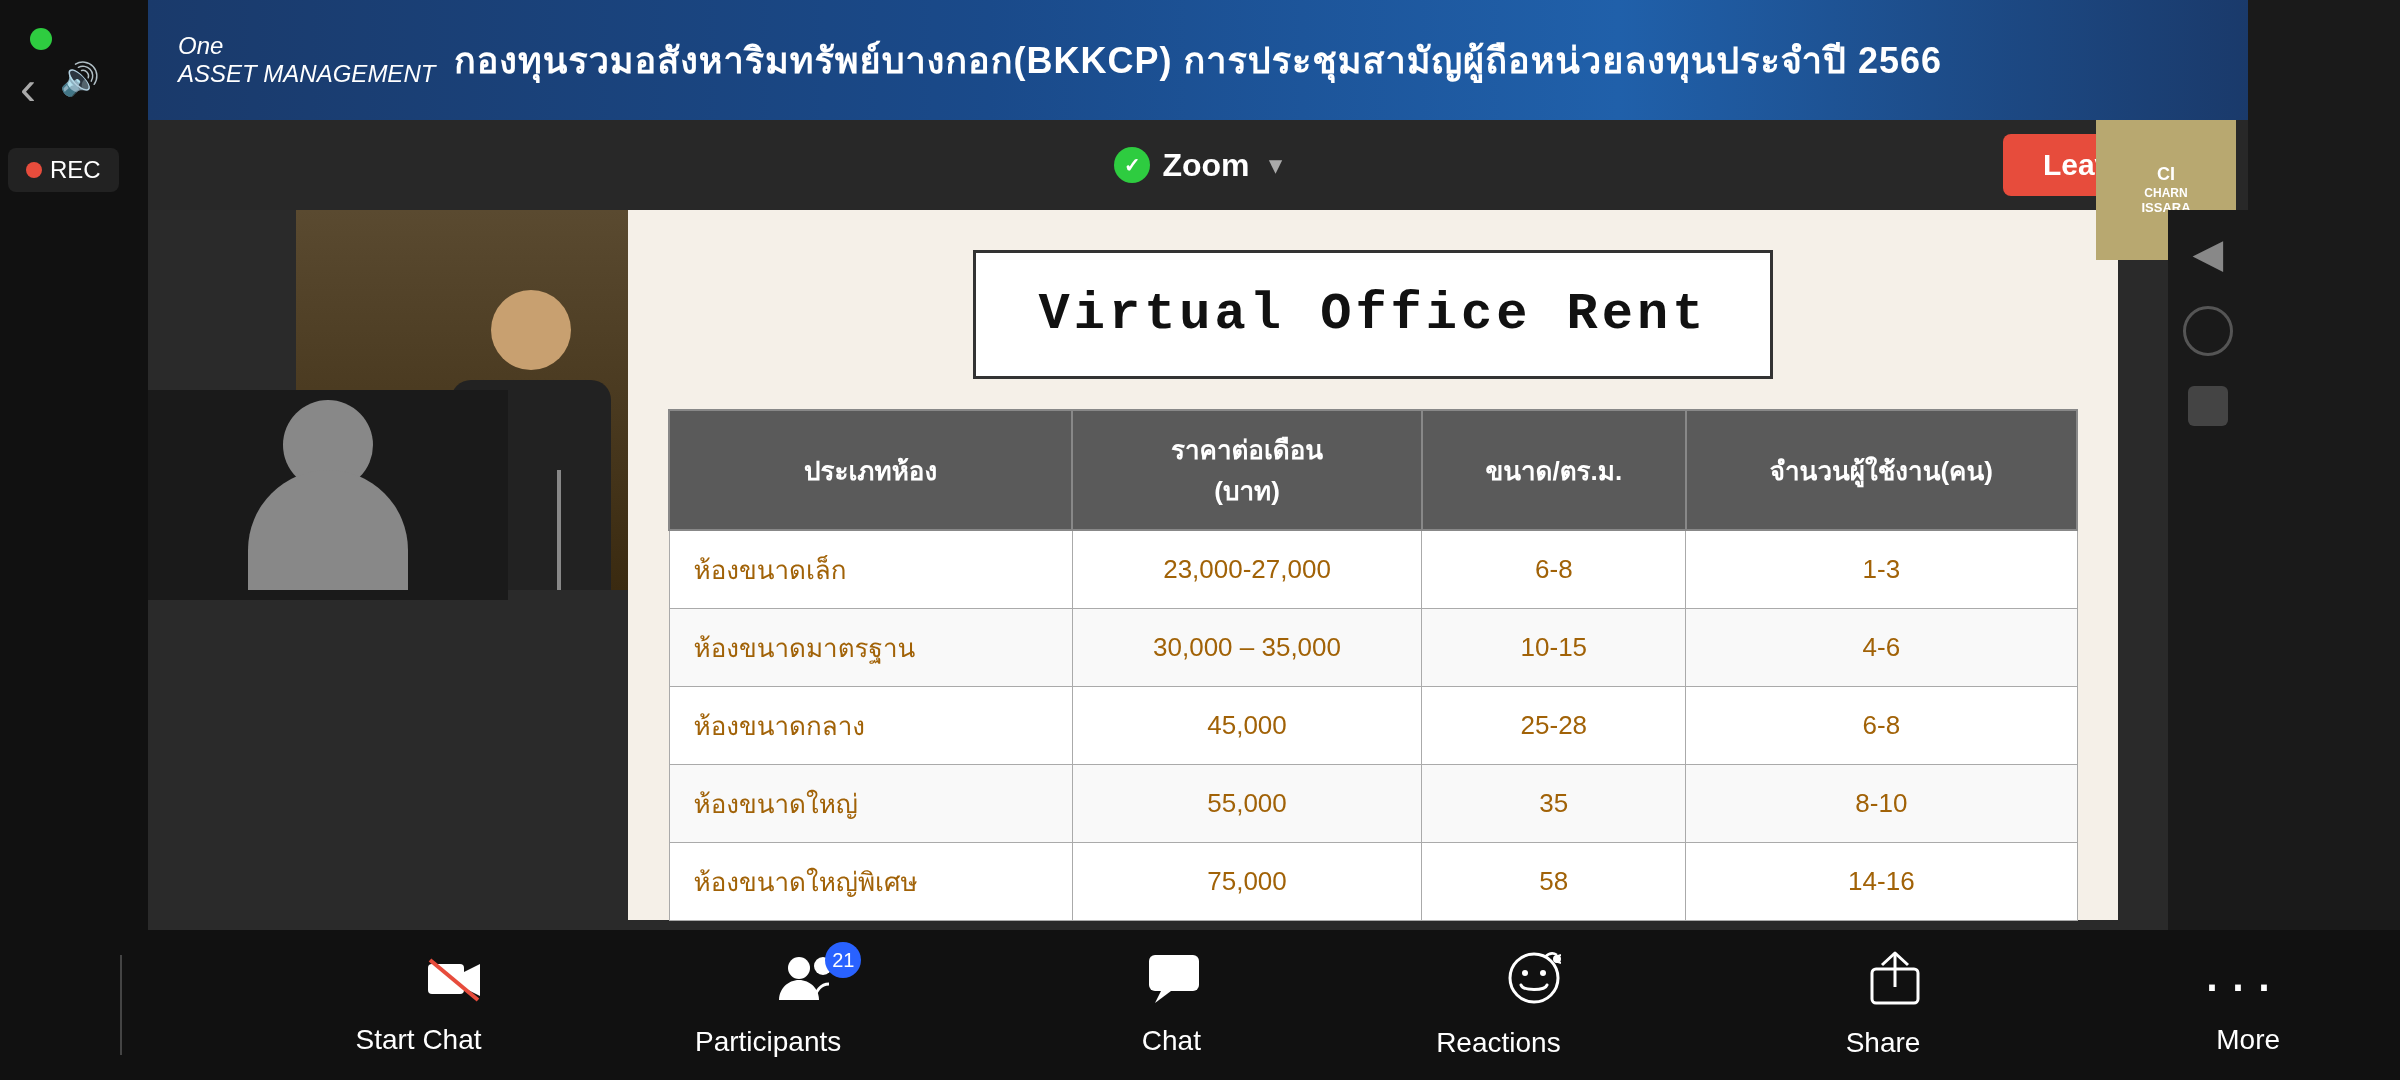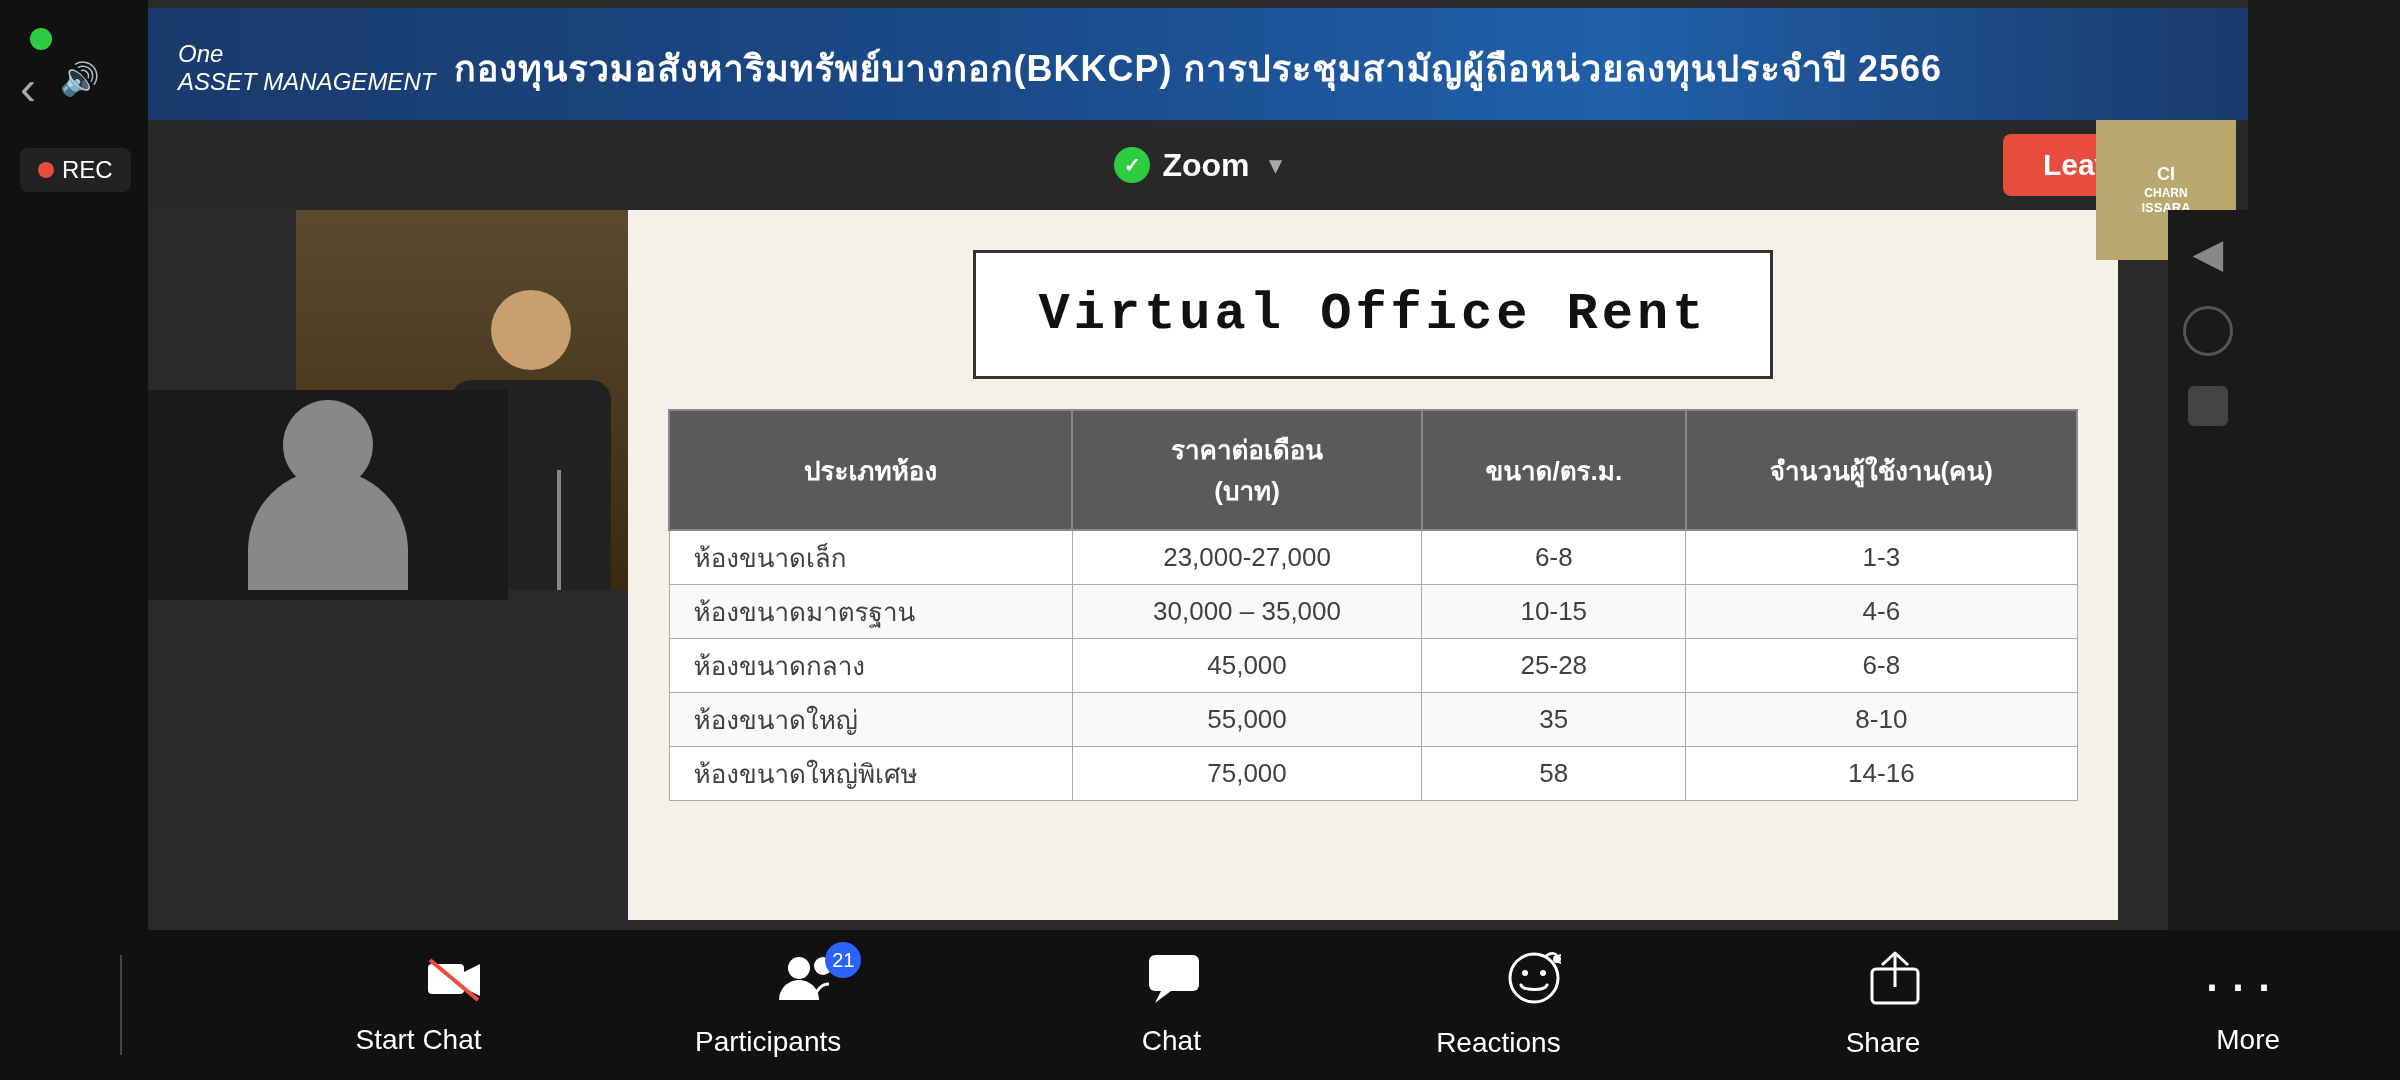--- a/index.html
+++ b/index.html
@@ -47,21 +47,21 @@
     .speaker-icon {
       position: absolute;
       top: 60px;
       left: 60px;
       color: #fff;
       font-size: 32px;
     }
     .rec-badge {
       position: absolute;
       top: 148px;
-      left: 20px;
+      left: 8px;
       background: #222;
       color: #fff;
       border-radius: 8px;
       padding: 8px 18px;
       font-size: 24px;
       display: flex;
       align-items: center;
       gap: 8px;
     }
     .rec-dot {
@@ -79,21 +79,21 @@
       top: 0;
       width: 2100px;
       height: 930px;
       background: #2a2a2a;
       overflow: hidden;
     }
 
     
     .top-banner {
       position: absolute;
-      top: 8px;
+      top: 0;
       left: 0;
       width: 100%;
       height: 120px;
       background: linear-gradient(90deg, #1a3a6b 0%, #1a4a8a 40%, #2060aa 70%, #1a3a6b 100%);
       display: flex;
       align-items: center;
       justify-content: center;
       z-index: 5;
     }
     .banner-logo {
@@ -304,24 +304,24 @@
     }
     .data-table th {
       background: #5a5a5a;
       color: #fff;
       padding: 18px 20px;
       border: 2px solid #888;
       font-weight: bold;
       text-align: center;
     }
     .data-table td {
-      padding: 6px 24px;
+      padding: 18px 24px;
       border: 1.5px solid #aaa;
       background: #fff;
-      color: #404040;
+      color: #a16207;
       text-align: center;
     }
     .data-table td:first-child {
       text-align: left;
     }
     .data-table tr:nth-child(even) td {
       background: #f9f9f9;
     }
 
     

